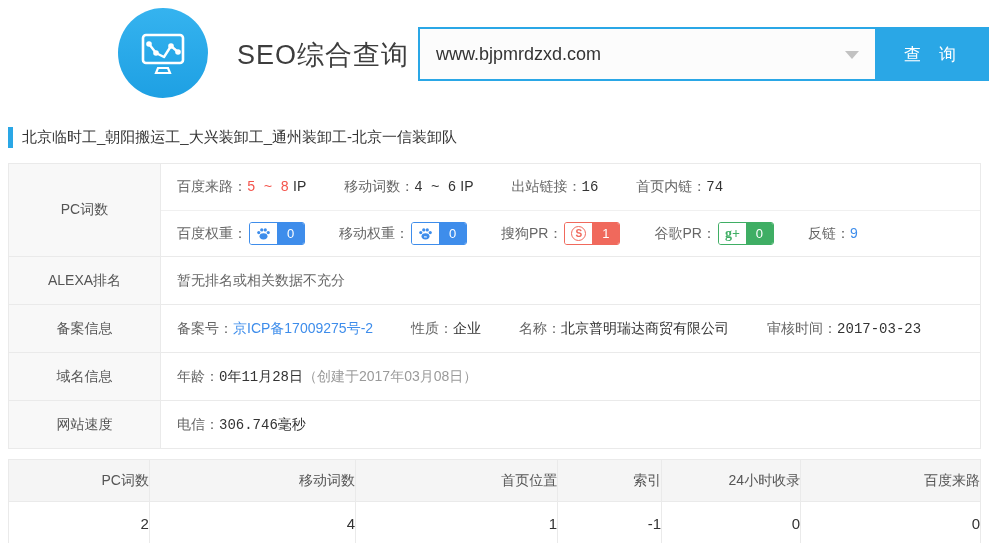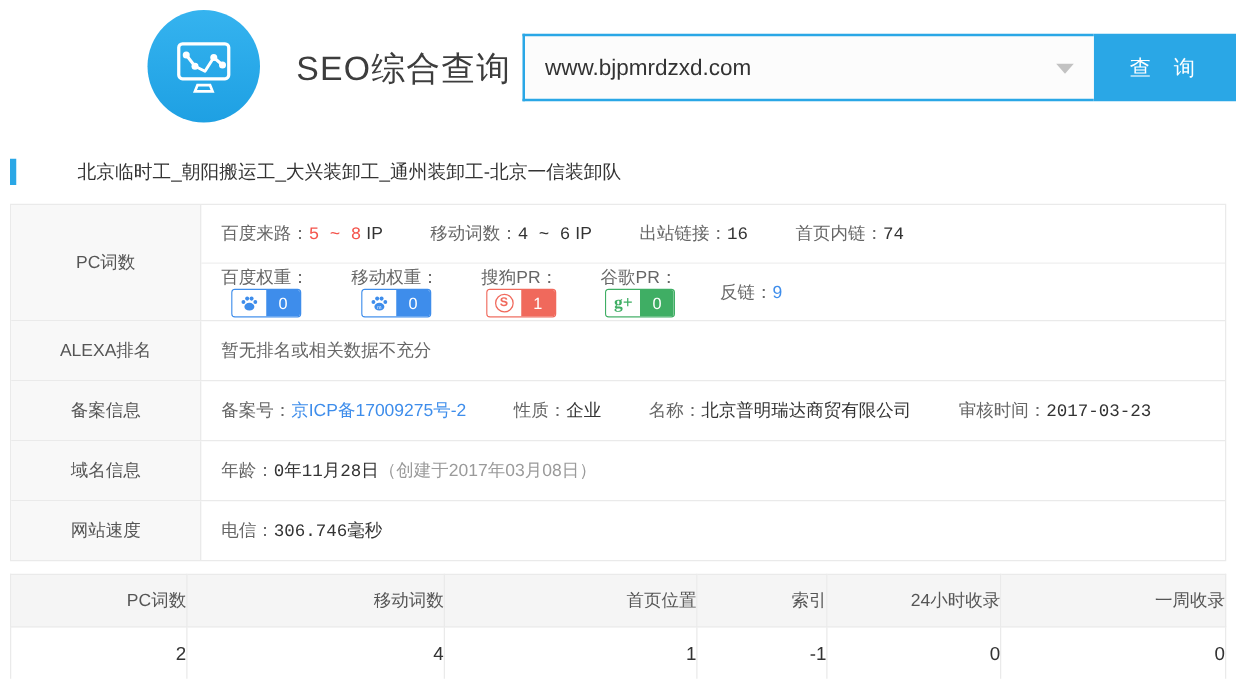--- a/index.html
+++ b/index.html
@@ -34,21 +34,21 @@
     position:absolute; right:16px; top:24px; width:0; height:0; cursor:pointer;
     border-left:7px solid transparent; border-right:7px solid transparent;
     border-top:8px solid #c2c2c2;
   }
   .query-btn {
     width:114px; height:54px; border:none; cursor:pointer;
     background:#2aa7e6; color:#fff; font-size:17px; letter-spacing:4px;
     font-family:Liberation Mono, monospace;
   }
   
-  .site-title-row { margin:14px 8px 0 8px; display:flex; align-items:center; height:26px;gap:40px; }
+  .site-title-row { margin:14px 8px 0 8px; display:flex; align-items:center; height:26px; }
   .title-marker { width:5px; height:21px; background:#2aa7e6; margin-right:9px; }
   .site-title { font-size:15px; color:#333; }
   
   .info-table { margin:13px 8px 0 8px; border:1px solid #eaeaea; }
   .irow { display:flex; border-bottom:1px solid #eaeaea; }
   .irow:last-child { border-bottom:none;justify-content:space-between; }
   .ilabel {
     width:152px; flex:0 0 152px; background:#f8f8f8; border-right:1px solid #eaeaea;
     display:flex; align-items:center; justify-content:center; color:#555; font-size:14px;
   }
@@ -56,21 +56,21 @@
   .sub { height:46px; display:flex; align-items:center; padding-left:16px; }
   .sub + .sub { border-top:1px solid #f0f0f0; }
   .single { height:47px; display:flex; align-items:center; padding-left:16px; }
   .pair { margin-right:38px; color:#666; white-space:nowrap; }
   .pair .v { color:#333;font-family:Liberation Mono, monospace; }
   .pair .v.red { color:#f4544c; }
   .pair .suffix { color:#333; margin-left:4px; }
   .pair .link { color:#3e8deb; text-decoration:none; cursor:pointer; }
   .pair .paren { color:#9a9a9a; }
   
-  .bpair { margin-right:34px; color:#666; display:flex; align-items:center; white-space:nowrap;flex-direction:column; }
+  .bpair { margin-right:34px; color:#666; display:flex; align-items:center; white-space:nowrap; }
   .badge { display:inline-flex; height:23px; border-radius:3px; overflow:hidden; margin-left:2px; }
   .badge .bicon { width:27px; background:#fff; display:flex; align-items:center; justify-content:center; }
   .badge .bval { width:27px; display:flex; align-items:center; justify-content:center; color:#fff; font-size:13px; }
   .badge.blue  { border:1px solid #3e8deb; } .badge.blue  .bval { background:#3e8deb; }
   .badge.red   { border:1px solid #f0695c; } .badge.red   .bval { background:#f0695c; }
   .badge.green { border:1px solid #3fae64; } .badge.green .bval { background:#3fae64; }
   .sogou-glyph {
     width:15px; height:15px; border:1px solid #f0695c; border-radius:50%;
     color:#f0695c; font-size:10px; font-weight:bold;
     display:flex; align-items:center; justify-content:center;
@@ -228,21 +228,21 @@
       <col style="width:14.3%">
       <col style="width:18.5%">
   </colgroup>
   <thead>
     <tr>
       <th>PC词数</th>
       <th>移动词数</th>
       <th>首页位置</th>
       <th>索引</th>
       <th>24小时收录</th>
-      <th>一周收录</th>
+      <th>百度来路</th>
     </tr>
   </thead>
   <tbody>
     <tr>
       <td>2</td>
       <td>4</td>
       <td>1</td>
       <td>-1</td>
       <td>0</td>
       <td>0</td>

